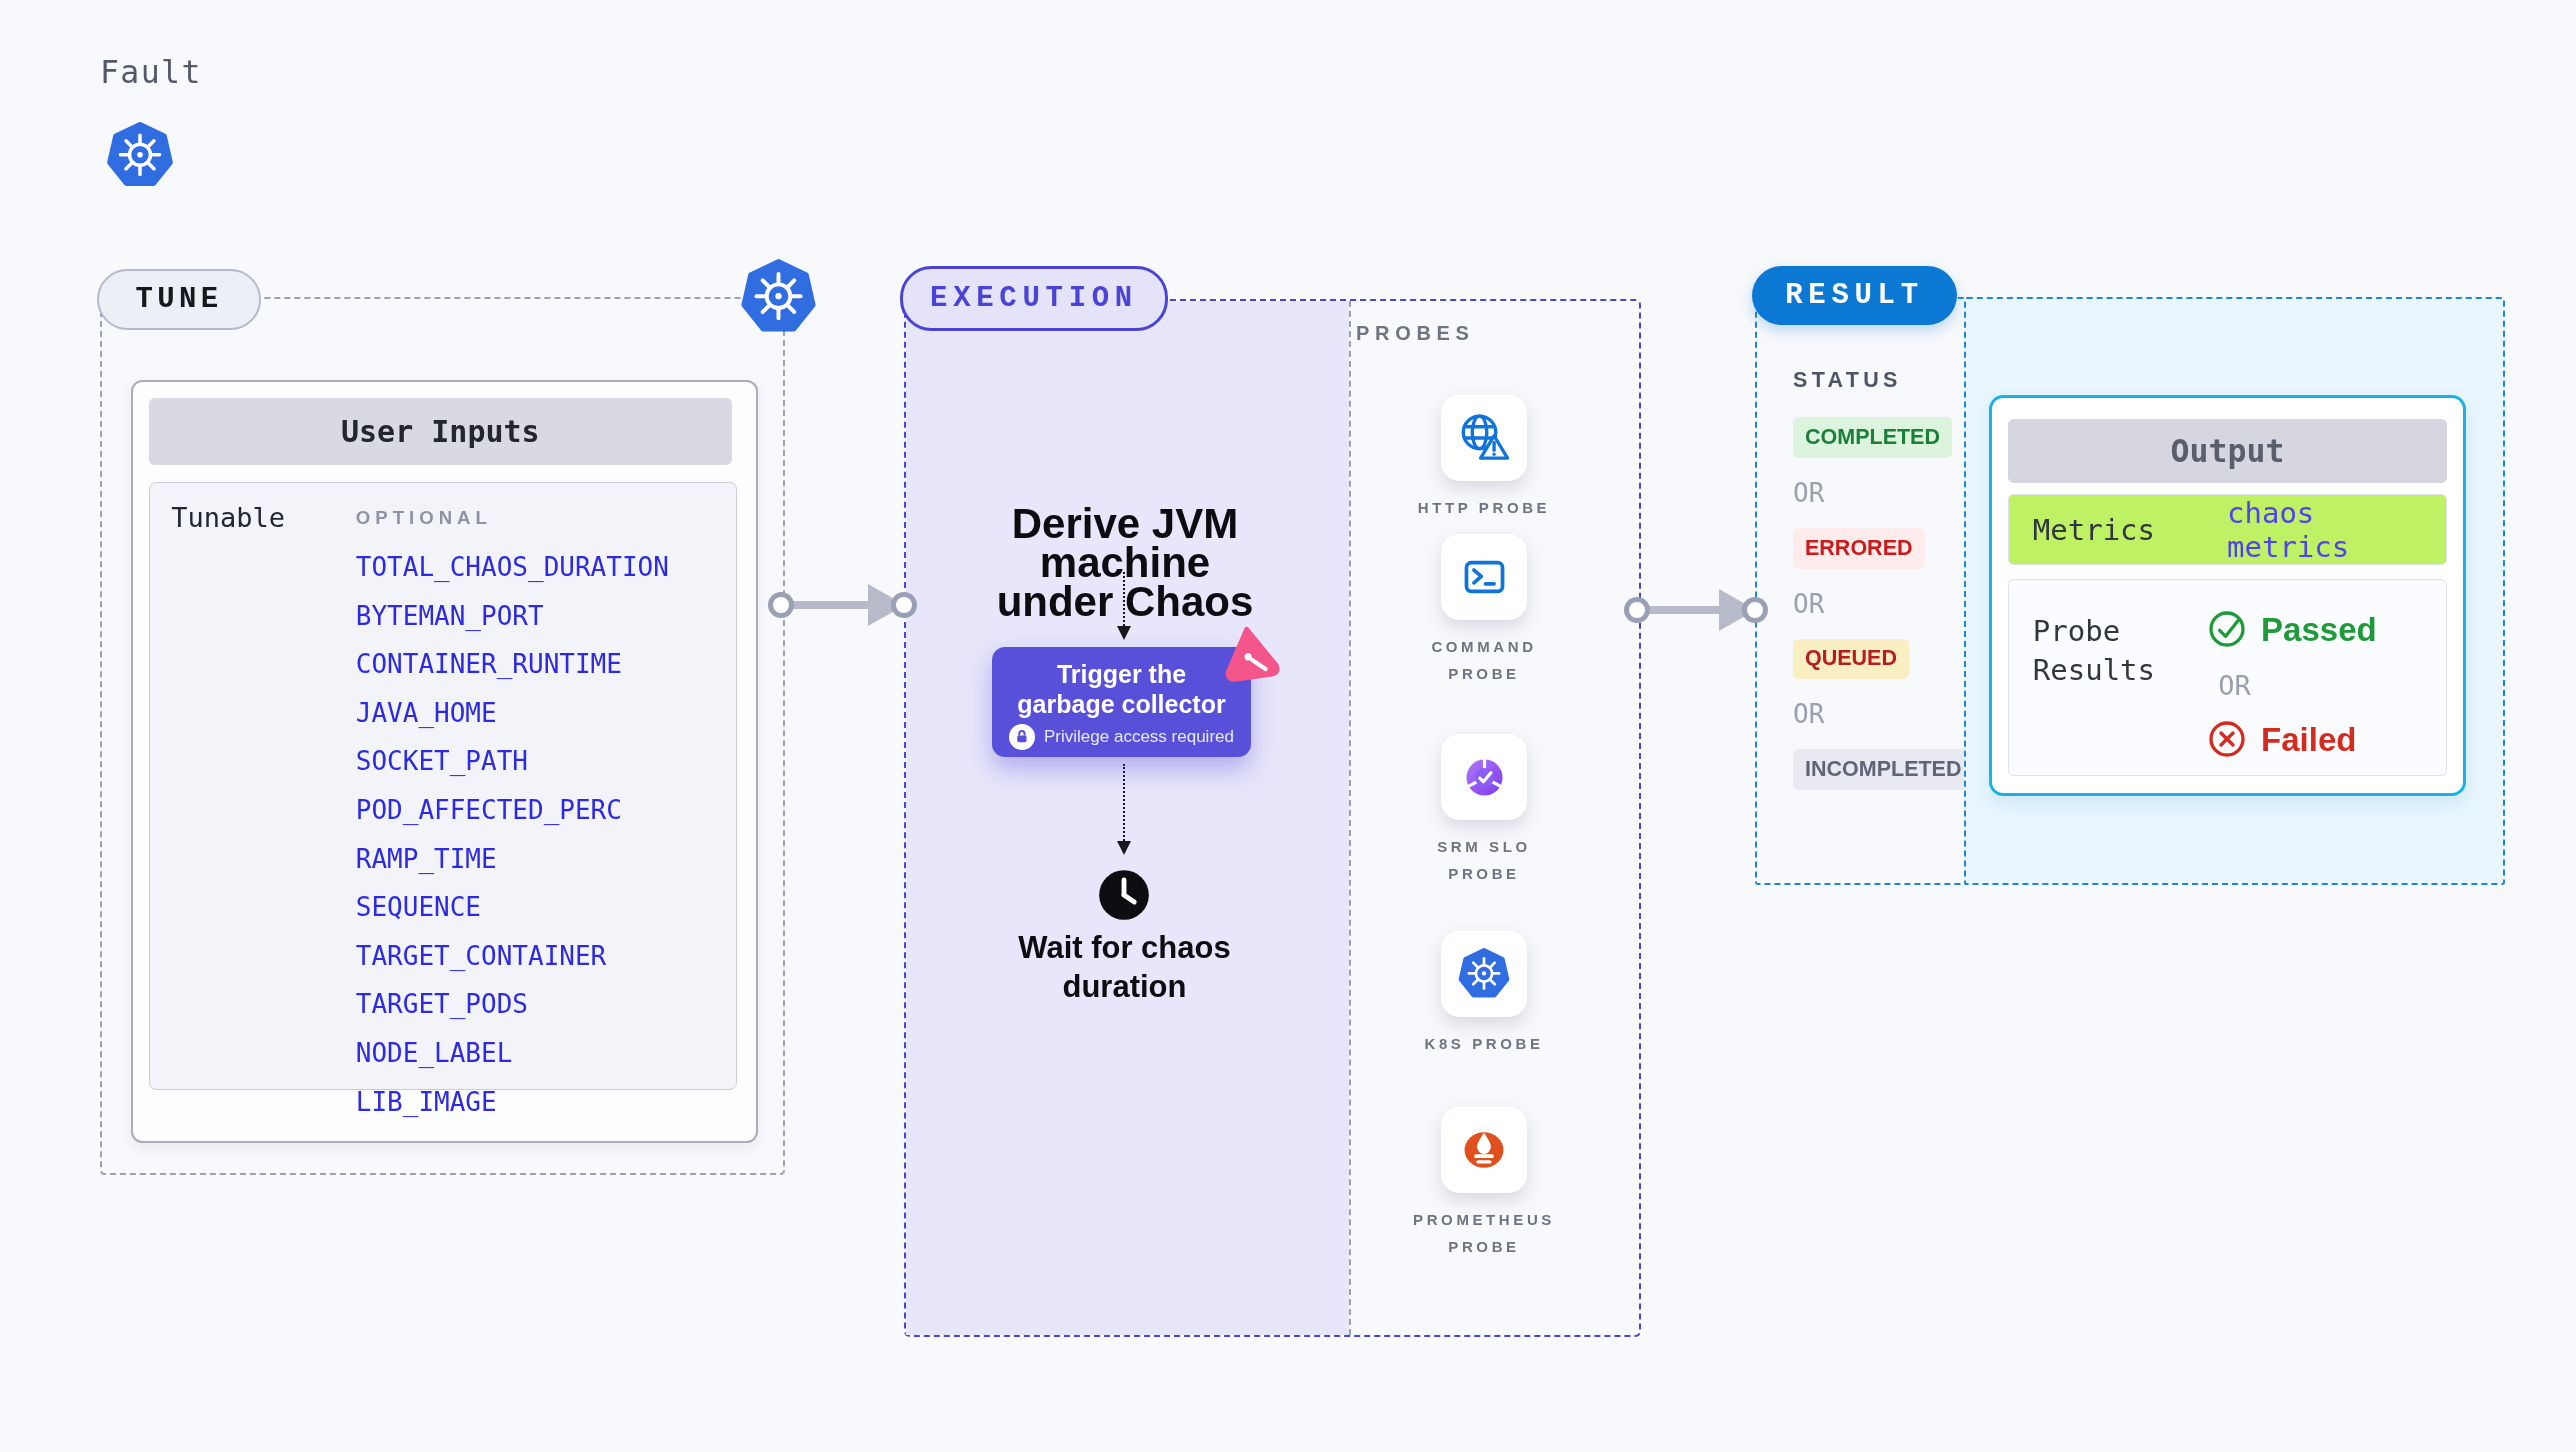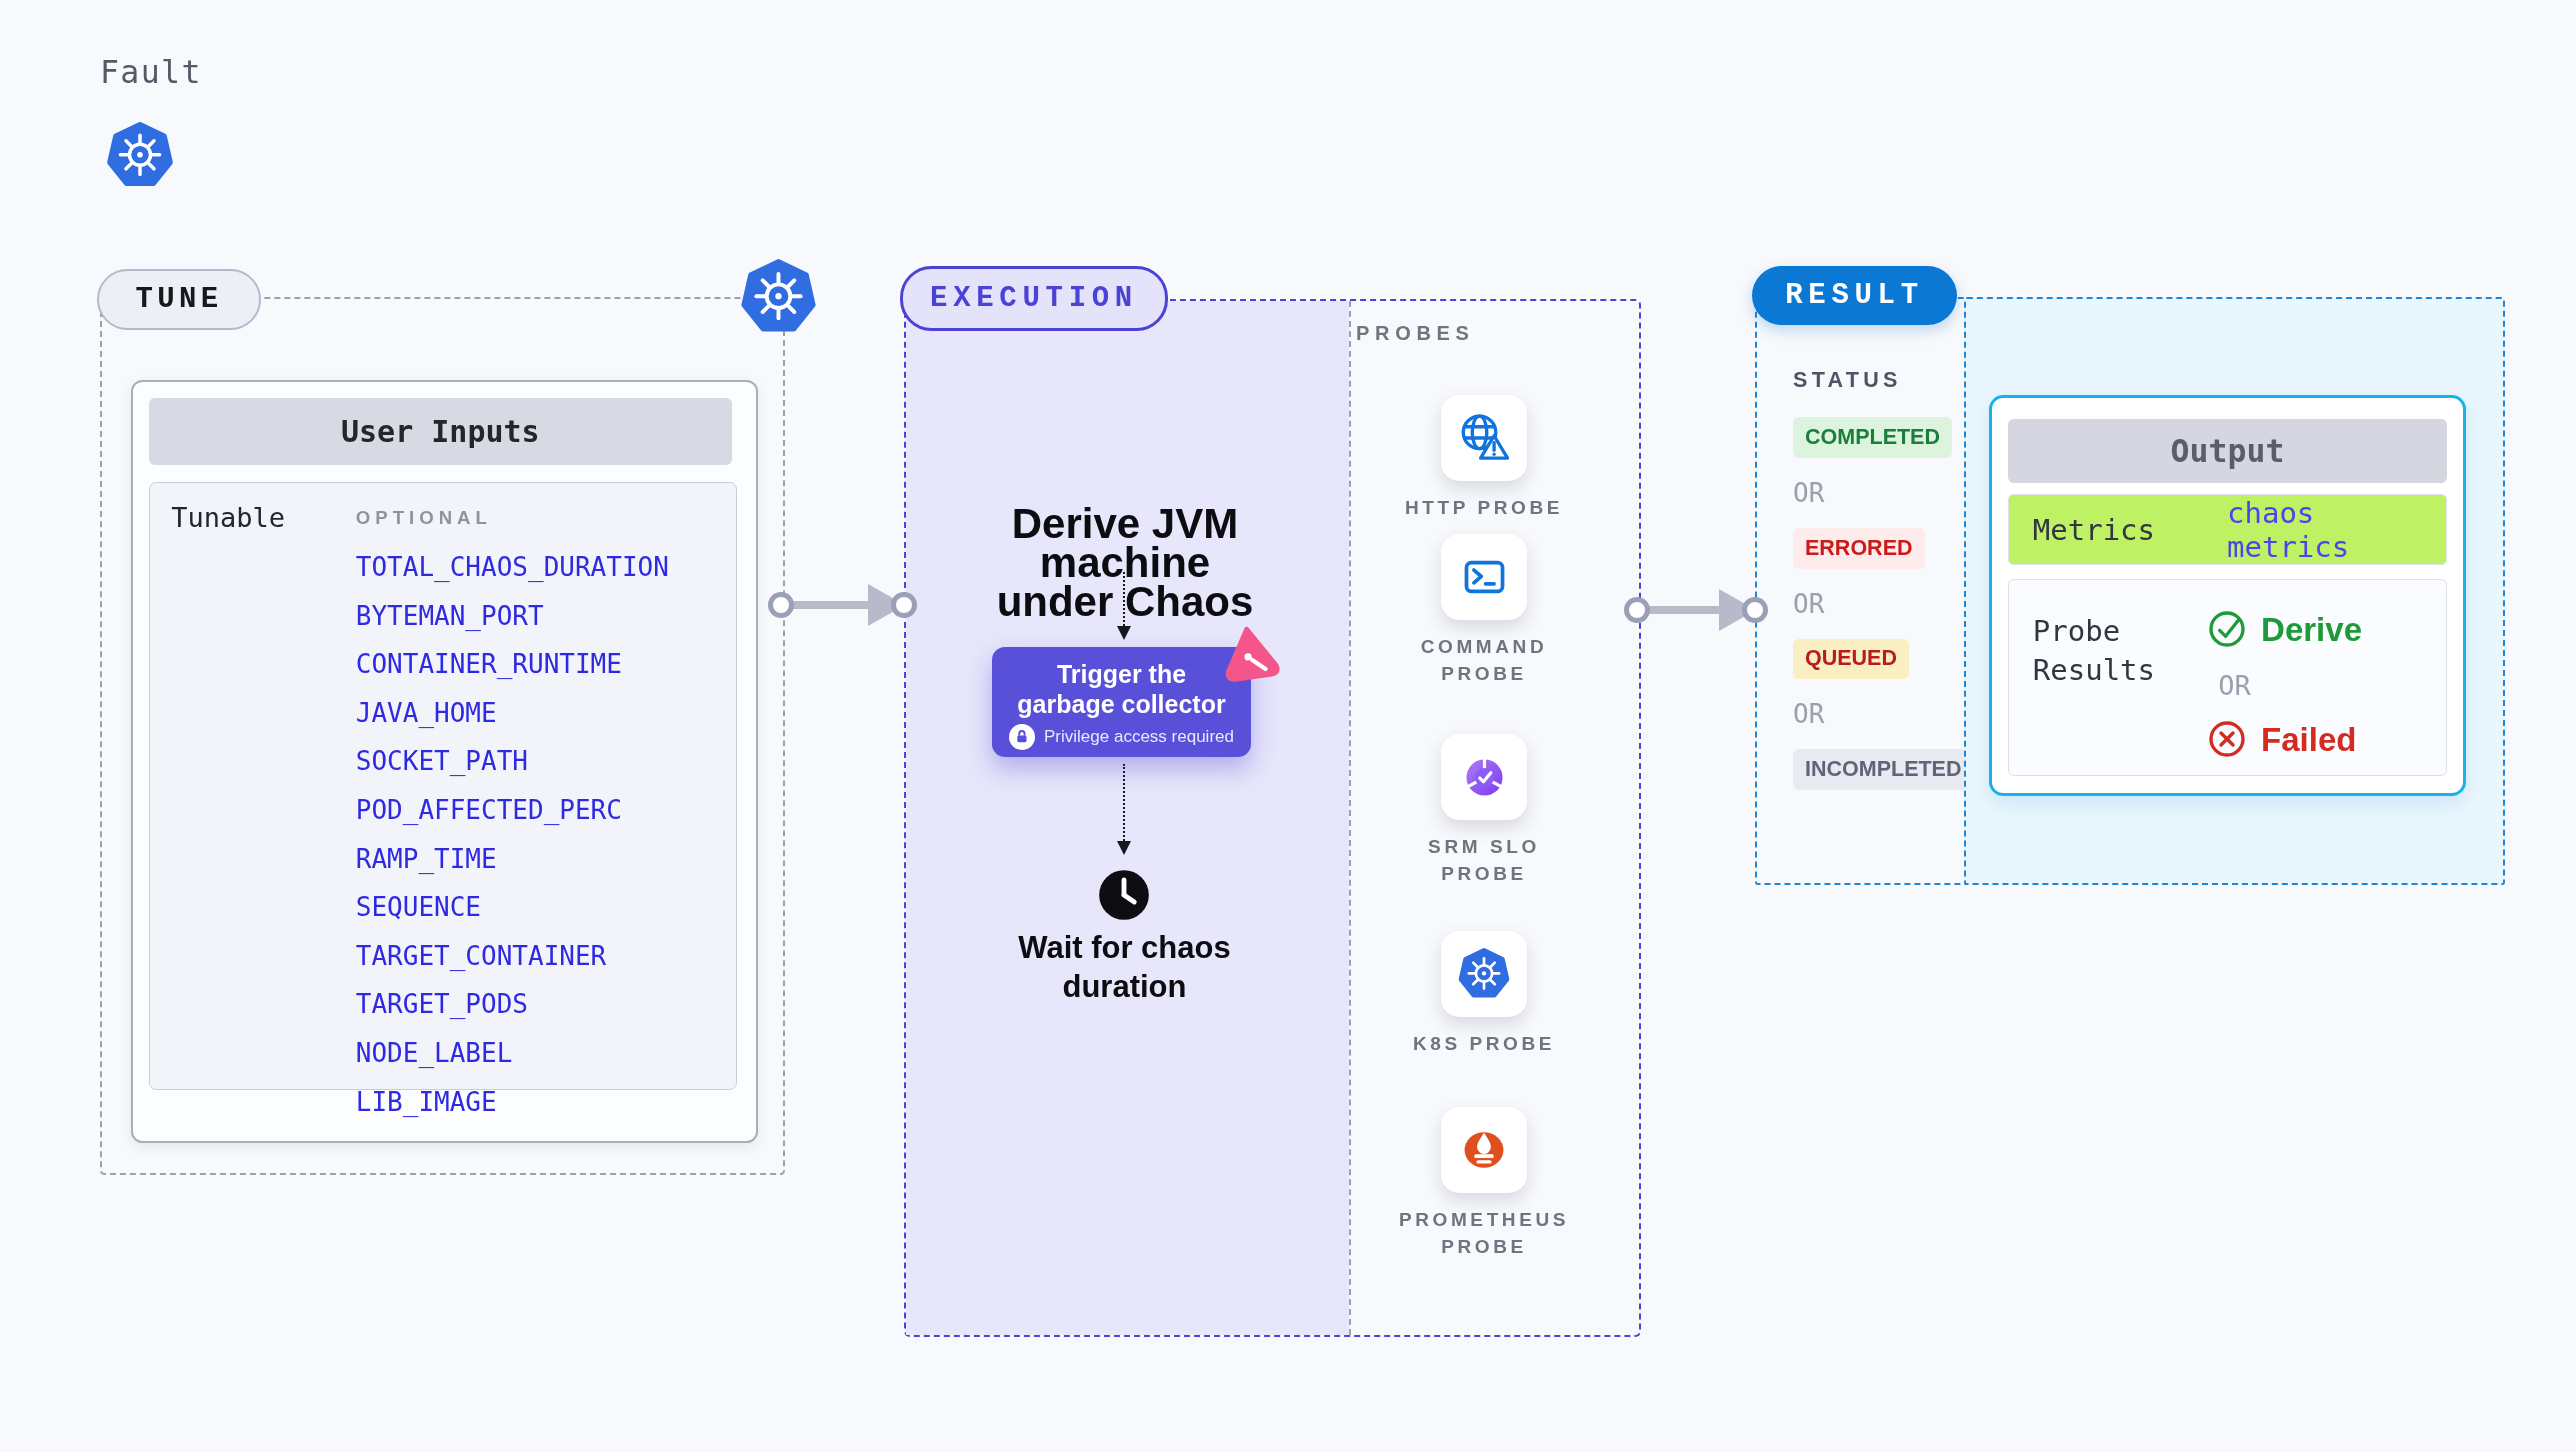--- a/index.html
+++ b/index.html
@@ -63,21 +63,21 @@
                align-items:center;justify-content:center;}
   .trigger-sub-text{font-size:17px;color:#e9e8fd;}
   .litmus-logo{left:1220px;top:623px;width:60px;height:60px;transform:rotate(-8deg);z-index:5;}
   .clock-wrap{left:1097px;top:868px;width:54px;height:54px;}
   .wait-text{left:981px;top:928px;width:287px;text-align:center;font-size:31px;line-height:39px;
              font-weight:bold;color:#0c0d10;}
   .probes-label{left:1356px;top:322px;font-size:20px;font-weight:bold;color:#6e7480;letter-spacing:5.7px;}
   .probe-item{left:1355px;width:258px;text-align:center;}
   .probe-card{width:86px;height:86px;margin:0 auto;background:#ffffff;border-radius:18.6px;
               box-shadow:0 7.2px 17px rgba(50,60,90,.16);display:flex;align-items:center;justify-content:center;}
-  .probe-label{margin-top:14.3px;font-size:19px;line-height:26.5px;font-weight:bold;color:#6e7480;letter-spacing:3.6px;}
+  .probe-label{margin-top:14.3px;font-size:15px;line-height:26.5px;font-weight:bold;color:#6e7480;letter-spacing:3.6px;}
   .probe-label span{display:block;}
 
   
   .status-box{left:1755px;top:297px;width:209px;height:584px;border:2.1px dashed #1d86d9;border-radius:2.9px;}
   .status-content{position:absolute;left:36px;top:69px;display:flex;flex-direction:column;align-items:flex-start;}
   .status-label{font-size:21.5px;font-weight:bold;color:#4b5563;letter-spacing:4.3px;}
   .badge{display:inline-block;padding:7.9px 12px;border-radius:5.7px;font-size:21.5px;font-weight:bold;}
   .badge-success{color:#1b7f3b;background:#dcf3dd;margin-top:24px;}
   .badge-error{color:#cb1a1a;background:#fdeceb;margin-top:20px;}
   .badge-queued{color:#b91c1c;background:#faeec3;margin-top:20px;}
@@ -360,21 +360,21 @@
       <div class="proberes-row">
         <div class="proberes-label mono">Probe Results</div>
         <div class="res-col">
           <div class="res-line">
             <span>
               <svg viewBox="0 0 60 60" width="40" height="40">
                 <circle cx="30" cy="30" r="24" fill="none" stroke="#1f9a38" stroke-width="5"></circle>
                 <polyline points="19,32 28,41 47,17" fill="none" stroke="#1f9a38" stroke-width="5" stroke-linecap="round" stroke-linejoin="round"></polyline>
               </svg>
             </span>
-            <span class="res-passed">Derive</span>
+            <span class="res-passed">Passed</span>
           </div>
           <div class="res-or mono">OR</div>
           <div class="res-line">
             <span>
               <svg viewBox="0 0 60 60" width="40" height="40">
                 <circle cx="30" cy="30" r="24" fill="none" stroke="#d42b20" stroke-width="5"></circle>
                 <line x1="21" y1="21" x2="39" y2="39" stroke="#d42b20" stroke-width="5" stroke-linecap="round"></line>
                 <line x1="39" y1="21" x2="21" y2="39" stroke="#d42b20" stroke-width="5" stroke-linecap="round"></line>
               </svg>
             </span>

